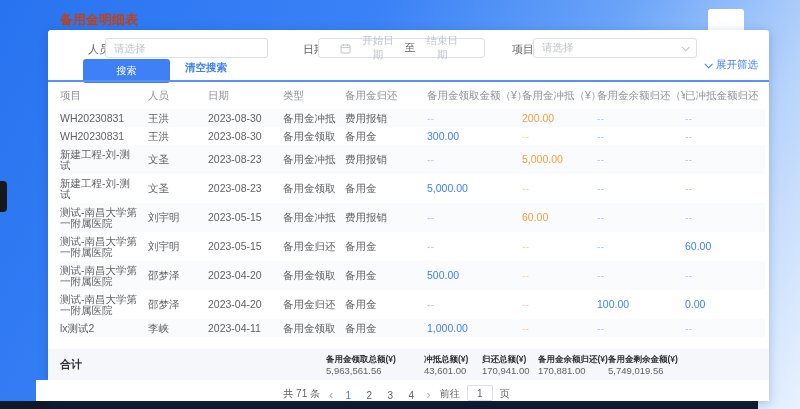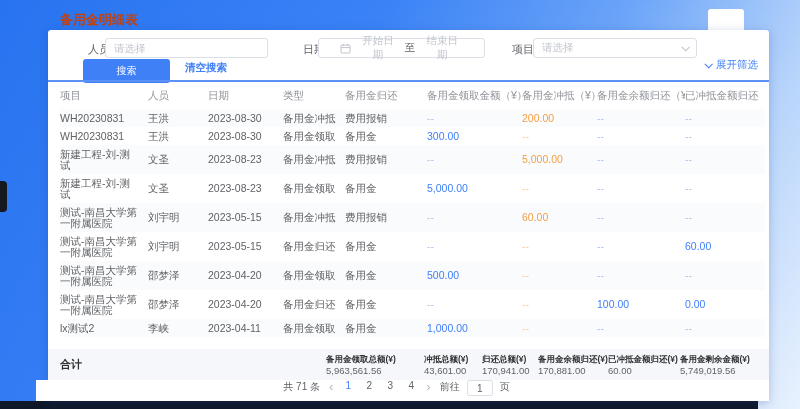--- a/index.html
+++ b/index.html
@@ -53,21 +53,21 @@
   .summary-bar { position:absolute; left:0; top:319px; width:100%; height:31px; background:#f6f7fa; }
   .sum-total-label { position:absolute; left:12px; top:0; line-height:31px; font-size:11px; color:#303133; font-weight:600; }
   .summary-cells { position:absolute; left:278px; top:4px; display:flex; }
   .sum-cell { overflow:visible; }
   .sum-cell:nth-child(1){width:98px}.sum-cell:nth-child(2){width:58px}.sum-cell:nth-child(3){width:56px}
   .sum-cell:nth-child(4){width:70px}.sum-cell:nth-child(5){width:72px}.sum-cell:nth-child(6){width:80px}
   .sum-label { font-size:8.5px; color:#303133; font-weight:700; line-height:12px; white-space:nowrap; }
   .sum-value { font-size:9.5px; color:#606266; line-height:12px; white-space:nowrap; }
 
   
-  .pagination { position:absolute; left:0; top:350px; width:100%; height:21px; display:flex; align-items:flex-start;
+  .pagination { position:absolute; left:0; top:350px; width:100%; height:21px; display:flex; align-items:flex-end;
     justify-content:center; gap:7px; font-size:10px; color:#606266; transform:translateX(-12px); background:#fff; }
   .page-arrow { color:#b4b8bf; font-size:13px; line-height:13px; cursor:pointer; padding:0 2px; }
   .pages { display:inline-flex; gap:9px; }
   .page-num { min-width:12px; text-align:center; cursor:pointer; }
   .page-num.active { color:#4080f7; }
   .goto-input { width:26px; height:16px; border:1px solid #dcdfe6; border-radius:2px; text-align:center; font-size:10px;
     color:#606266; outline:none; font-family:inherit; }
   svg.icn { display:block; }
 </style>
 </head>
@@ -263,24 +263,20 @@
         </div>
         <div class="sum-cell">
           <div class="sum-label">归还总额(¥)</div>
           <div class="sum-value">170,941.00</div>
         </div>
         <div class="sum-cell">
           <div class="sum-label">备用金余额归还(¥)</div>
           <div class="sum-value">170,881.00</div>
         </div>
         <div class="sum-cell">
-          <div class="sum-label">已冲抵金额归还(¥)</div>
-          <div class="sum-value">60.00</div>
-        </div>
-        <div class="sum-cell">
           <div class="sum-label">备用金剩余金额(¥)</div>
           <div class="sum-value">5,749,019.56</div>
         </div>
       </div>
   </div>
 
   <div class="pagination">
     <span class="total-text">共 71 条</span>
     <span class="page-arrow">‹</span>
     <span class="pages">

